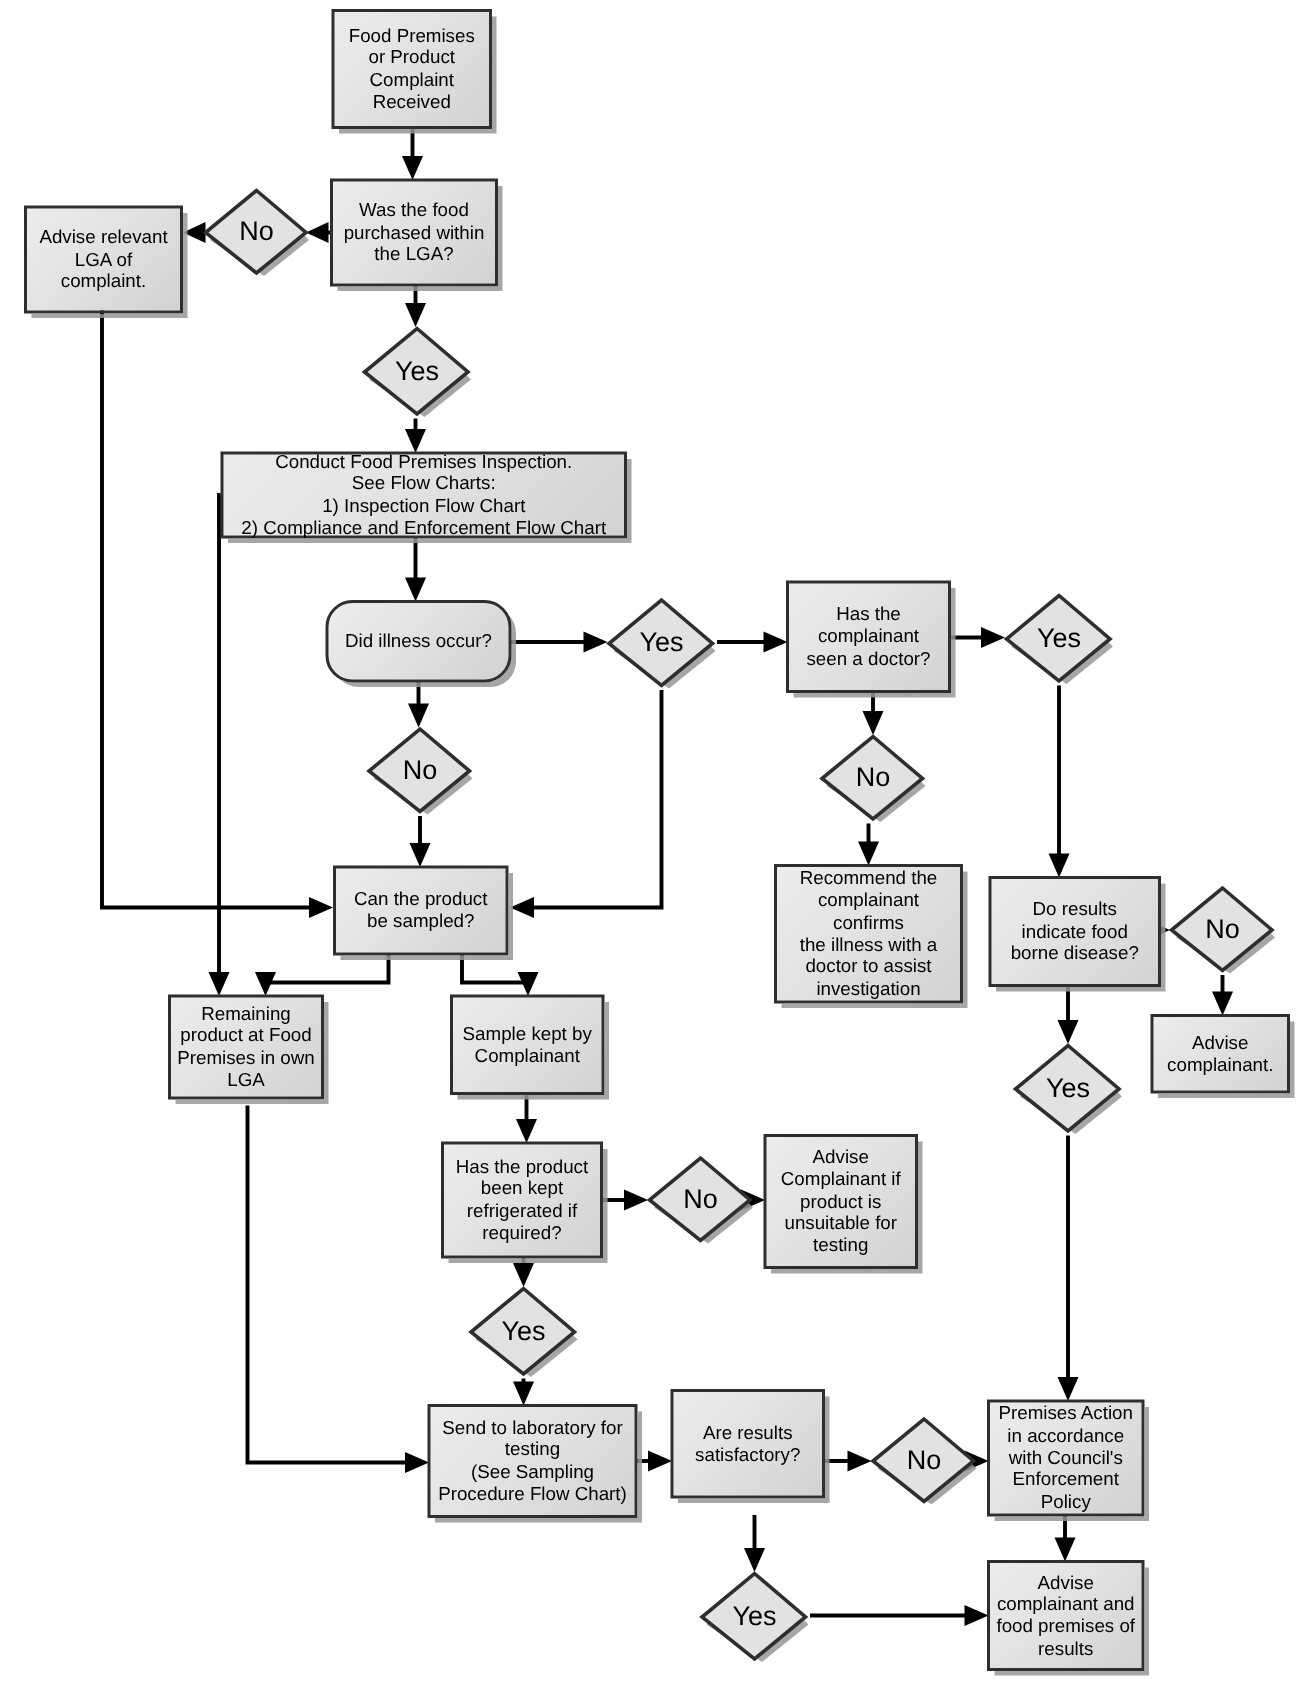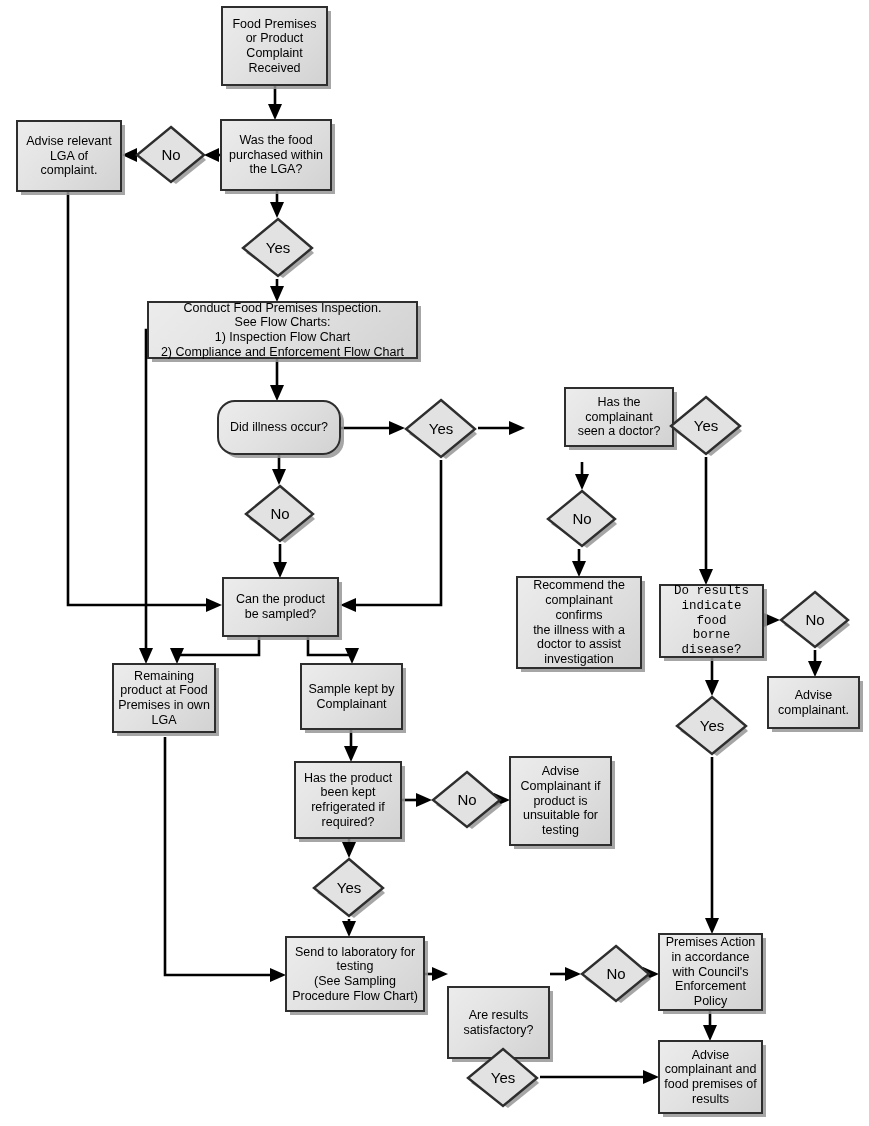--- a/index.html
+++ b/index.html
@@ -48,21 +48,21 @@
     border: 2px solid #2e2e2e;
     background: linear-gradient(135deg, #ececec 0%, #e2e2e2 45%, #d2d2d2 100%);
     box-shadow: 4px 4px 0 -1px rgba(150,150,150,0.85);
     font-size: 12.5px;
   }
   
   .diamond {
     background: transparent;
     border: none;
     box-shadow: none;
-    font-size: 15px;
+    font-size: 18px;
   }
   .diamond .dshape {
     position: absolute;
     left: 0; top: 0;
     width: 100%;
     height: 100%;
   }
   .diamond .lbl {
     position: relative;
     z-index: 2;
@@ -202,21 +202,21 @@
 purchased within
 the LGA?</span>
       </div>
       <div class="node diamond" style="left: 135px; top: 125px; width: 72px; height: 60px;">
         <svg class="dshape" viewBox="0 0 72 60" preserveAspectRatio="none">
           <polygon points="41,5 71,35 41,59 5,35" fill="rgba(150,150,150,0.85)"></polygon>
           <polygon points="36,2 69,30 36,57 2,30" fill="#e2e2e2" stroke="#2e2e2e" stroke-width="2.4" stroke-linejoin="miter"></polygon>
         </svg>
         <span class="lbl">No</span>
       </div>
-      <div class="node box" style="left: 16px; top: 120px; width: 106px; height: 72px;">
+      <div class="node box" style="left: 16px; top: 137px; width: 106px; height: 72px;">
         <span class="lbl">Advise relevant
 LGA of
 complaint.</span>
       </div>
       <div class="node diamond" style="left: 241px; top: 217px; width: 74px; height: 62px;">
         <svg class="dshape" viewBox="0 0 74 62" preserveAspectRatio="none">
           <polygon points="42,5 73,36 42,61 5,36" fill="rgba(150,150,150,0.85)"></polygon>
           <polygon points="37,2 71,31 37,59 2,31" fill="#e2e2e2" stroke="#2e2e2e" stroke-width="2.4" stroke-linejoin="miter"></polygon>
         </svg>
         <span class="lbl">Yes</span>
@@ -237,21 +237,21 @@
         </svg>
         <span class="lbl">Yes</span>
       </div>
       <div class="node diamond" style="left: 244px; top: 484px; width: 72px; height: 60px;">
         <svg class="dshape" viewBox="0 0 72 60" preserveAspectRatio="none">
           <polygon points="41,5 71,35 41,59 5,35" fill="rgba(150,150,150,0.85)"></polygon>
           <polygon points="36,2 69,30 36,57 2,30" fill="#e2e2e2" stroke="#2e2e2e" stroke-width="2.4" stroke-linejoin="miter"></polygon>
         </svg>
         <span class="lbl">No</span>
       </div>
-      <div class="node box" style="left: 524px; top: 387px; width: 110px; height: 60px; margin-left: 40px;">
+      <div class="node box" style="left: 524px; top: 387px; width: 110px; height: 75px;">
         <span class="lbl">Has the
 complainant
 seen a doctor?</span>
       </div>
       <div class="node diamond" style="left: 669px; top: 395px; width: 74px; height: 62px;">
         <svg class="dshape" viewBox="0 0 74 62" preserveAspectRatio="none">
           <polygon points="42,5 73,36 42,61 5,36" fill="rgba(150,150,150,0.85)"></polygon>
           <polygon points="37,2 71,31 37,59 2,31" fill="#e2e2e2" stroke="#2e2e2e" stroke-width="2.4" stroke-linejoin="miter"></polygon>
         </svg>
         <span class="lbl">Yes</span>
@@ -263,21 +263,21 @@
         </svg>
         <span class="lbl">No</span>
       </div>
       <div class="node box" style="left: 516px; top: 576px; width: 126px; height: 93px;">
         <span class="lbl">Recommend the
 complainant confirms
 the illness with a
 doctor to assist
 investigation</span>
       </div>
-      <div class="node box" style="left: 659px; top: 584px; width: 105px; height: 74px; font-family: Liberation Mono, monospace;">
+      <div class="node box" style="left: 659px; top: 584px; width: 115px; height: 74px;">
         <span class="lbl">Do results
 indicate food
 borne disease?</span>
       </div>
       <div class="node diamond" style="left: 779px; top: 590px; width: 72px; height: 60px;">
         <svg class="dshape" viewBox="0 0 72 60" preserveAspectRatio="none">
           <polygon points="41,5 71,35 41,59 5,35" fill="rgba(150,150,150,0.85)"></polygon>
           <polygon points="36,2 69,30 36,57 2,30" fill="#e2e2e2" stroke="#2e2e2e" stroke-width="2.4" stroke-linejoin="miter"></polygon>
         </svg>
         <span class="lbl">No</span>
@@ -333,21 +333,21 @@
           <polygon points="37,2 71,31 37,59 2,31" fill="#e2e2e2" stroke="#2e2e2e" stroke-width="2.4" stroke-linejoin="miter"></polygon>
         </svg>
         <span class="lbl">Yes</span>
       </div>
       <div class="node box" style="left: 285px; top: 936px; width: 140px; height: 76px;">
         <span class="lbl">Send to laboratory for
 testing
 (See Sampling
 Procedure Flow Chart)</span>
       </div>
-      <div class="node box" style="left: 447px; top: 986px; width: 103px; height: 73px;">
+      <div class="node box" style="left: 447px; top: 926px; width: 103px; height: 73px;">
         <span class="lbl">Are results
 satisfactory?</span>
       </div>
       <div class="node diamond" style="left: 580px; top: 944px; width: 72px; height: 60px;">
         <svg class="dshape" viewBox="0 0 72 60" preserveAspectRatio="none">
           <polygon points="41,5 71,35 41,59 5,35" fill="rgba(150,150,150,0.85)"></polygon>
           <polygon points="36,2 69,30 36,57 2,30" fill="#e2e2e2" stroke="#2e2e2e" stroke-width="2.4" stroke-linejoin="miter"></polygon>
         </svg>
         <span class="lbl">No</span>
       </div>

